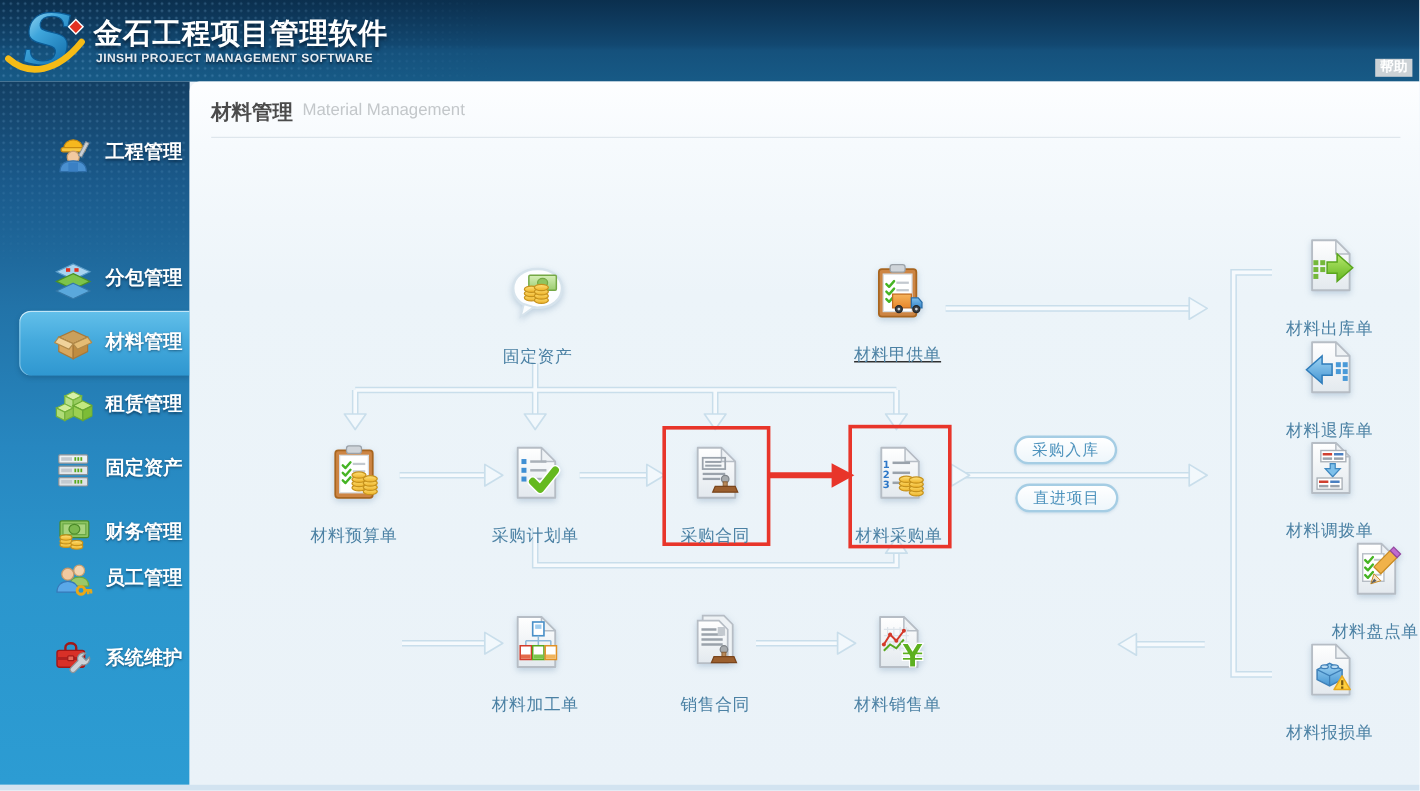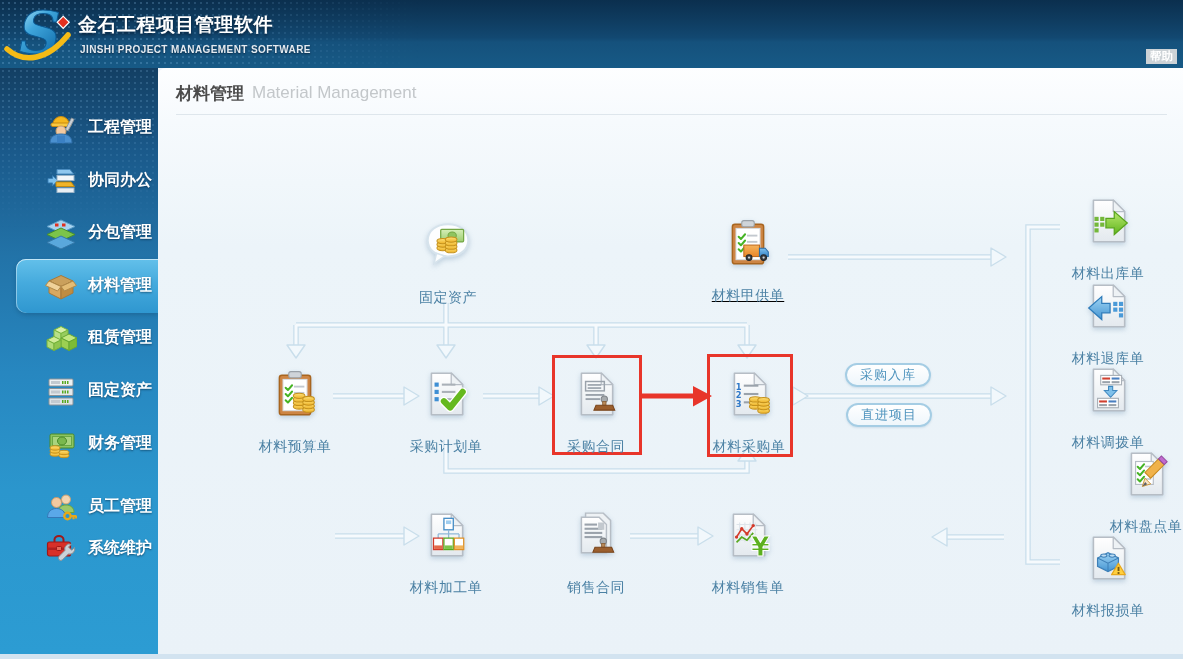--- a/index.html
+++ b/index.html
@@ -6,42 +6,42 @@
   body{font-family:"Liberation Sans",sans-serif;}
   #app{position:relative;width:1183px;height:659px;overflow:hidden;background:#eef4fa;}
   
   .header{position:absolute;left:0;top:0;width:1183px;height:68px;
     background:linear-gradient(180deg,#0b2f4e 0%,#0f3c60 30%,#124871 55%,#15517c 62%,#175a86 100%);}
   .dots{position:absolute;left:0;top:0;width:420px;height:68px;
     background-image:radial-gradient(circle,rgba(140,195,235,.25) 1px,transparent 1.3px);
     background-size:6px 6px;
     -webkit-mask-image:linear-gradient(90deg,#000 35%,transparent);mask-image:linear-gradient(90deg,#000 35%,transparent);}
   .logo{position:absolute;left:4px;top:1px;}
-  .htitle{position:absolute;left:78px;top:12px;color:#fff;font-size:19px;font-weight:bold;letter-spacing:0.5px;text-shadow:0 2px 3px rgba(0,10,25,.6);}
+  .htitle{position:absolute;left:78px;top:12px;color:#fff;font-size:24px;font-weight:bold;letter-spacing:0.5px;text-shadow:0 2px 3px rgba(0,10,25,.6);}
   .hsub{position:absolute;left:80px;top:44px;color:#e4ebf1;font-size:10px;font-weight:bold;letter-spacing:0.4px;text-shadow:0 1px 2px rgba(0,10,25,.6);}
   .help{position:absolute;right:6px;top:49px;width:31px;height:15px;line-height:15px;text-align:center;
     background:#ccd2d6;color:#fff;font-size:11.5px;font-weight:bold;}
   
   .sidebar{position:absolute;left:0;top:68px;width:158px;height:586px;
     background:linear-gradient(180deg,#133f63 0%,#1a598a 14%,#2273a8 32%,#2787c0 52%,#2b96cd 72%,#2c9cd3 100%);}
   .sdots{position:absolute;left:0;top:0;width:158px;height:160px;
     background-image:radial-gradient(circle,rgba(140,195,235,.20) 1px,transparent 1.3px);background-size:6px 6px;
     -webkit-mask-image:linear-gradient(180deg,#000 25%,transparent);mask-image:linear-gradient(180deg,#000 25%,transparent);}
   .sitem{position:absolute;left:0;width:158px;height:52px;cursor:pointer;}
   .sitem .sicon{position:absolute;left:45px;top:10px;width:32px;height:32px;}
   .sitem .slabel{position:absolute;left:88px;top:15px;color:#fff;font-size:16px;font-weight:bold;text-shadow:0 1px 2px rgba(0,25,50,.55);white-space:nowrap;}
   .sitem.active .hl{position:absolute;left:16px;top:-1px;right:0;bottom:-1px;border-radius:10px 0 0 10px;
     background:linear-gradient(180deg,#63c0ea 0%,#45aadd 45%,#2f97d0 100%);
     box-shadow:inset 0 1px 0 rgba(255,255,255,.6),inset 1px 0 0 rgba(255,255,255,.4),0 2px 4px rgba(10,50,80,.25);}
   .strip{position:absolute;left:0;top:654px;width:1183px;height:5px;background:#d2e3f0;}
   
   .content{position:absolute;left:158px;top:68px;width:1025px;height:591px;border-top-left-radius:8px;
     background:linear-gradient(180deg,#fdfeff 0%,#f6fafd 9%,#ecf4f9 30%,#eaf2f8 100%);}
   .ptitle-cn{position:absolute;left:176px;top:82px;font-size:17px;font-weight:bold;color:#4b4b4b;}
-  .ptitle-en{position:absolute;left:252px;top:83px;font-size:17px;color:#c3c7ca;}
+  .ptitle-en{position:absolute;left:252px;top:83px;font-size:14px;color:#c3c7ca;}
   .divider{position:absolute;left:176px;top:114px;width:991px;height:1px;background:#dee6ec;}
   
   .wires{position:absolute;left:0;top:0;}
   .w-out{stroke:#c9deeb;stroke-width:5.5;fill:none;}
   .w-in{stroke:#f6fafd;stroke-width:3;fill:none;}
   .w-head{fill:#f2f8fc;stroke:#c9deeb;stroke-width:1.4;stroke-linejoin:round;}
   .node{position:absolute;width:110px;text-align:center;}
   .node .nicon{display:block;height:50px;}
   .node .nicon svg{width:50px;height:50px;filter:drop-shadow(0 2.5px 2.5px rgba(70,110,150,.28));}
   .node .nlabel{display:block;margin-top:19px;font-size:14px;color:#4b81a4;letter-spacing:0.5px;white-space:nowrap;}
@@ -79,30 +79,20 @@
         <svg class="sicon" viewBox="0 0 32 32">
           <path d="M8 12 a8 7.5 0 0 1 16 0 z" fill="#f6b81e" stroke="#c88a10" stroke-width="1"></path>
           <rect x="6" y="11" width="20" height="3.5" rx="1.7" fill="#f8c840" stroke="#c88a10" stroke-width="1"></rect>
           <circle cx="16" cy="19" r="5" fill="#f2c9a0" stroke="#caa070"></circle>
           <path d="M5 31 c0-6.5 4.5-9 11-9 s11 2.5 11 9 z" fill="#4a90d0" stroke="#2f6ea8"></path>
           <path d="M12 23.5 h8 v7.5 h-8 z" fill="#3a80c4"></path>
           <rect x="23.5" y="6" width="3" height="13" transform="rotate(28 25 12)" fill="#c9cfd5" stroke="#8a9298" stroke-width="0.8"></rect>
         </svg>
         <span class="slabel">工程管理</span>
       </div>
-      <div class="sitem" style="top: 86.6px;">
-        <svg class="sicon" viewBox="0 0 32 32">
-          <path d="M3 13.5 h4.5 v-2.8 l5.5 5 -5.5 5 v-2.8 H3 z" fill="#7fc2ee" stroke="#3a80b8" stroke-width="0.9"></path>
-          <path d="M12 4.5 h13 l3.5 4.5 h-16.5 z" fill="#8fc7ee" stroke="#4a8cc0"></path>
-          <rect x="12" y="10.5" width="17" height="5" fill="#f2f6f9" stroke="#9ab4c8"></rect>
-          <path d="M11 17 h15 l3.5 4.5 h-18.5 z" fill="#f0b428" stroke="#c08a10"></path>
-          <rect x="12" y="23" width="17" height="4.5" fill="#e8eef3" stroke="#9ab4c8"></rect>
-        </svg>
-        <span class="slabel">协同办公</span>
-      </div>
       <div class="sitem" style="top: 139.2px;">
         <svg class="sicon" viewBox="0 0 32 32">
           <path d="M16 3 L30 9.5 L16 16 L2 9.5 Z" fill="#a8d4f0" stroke="#5a9cc8" stroke-width="1"></path>
           <rect x="10" y="6.5" width="3.5" height="3" fill="#e03020"></rect>
           <rect x="17" y="6.5" width="3.5" height="3" fill="#e03020"></rect>
           <path d="M16 11 L30 17.5 L16 24 L2 17.5 Z" fill="#7cc44a" stroke="#4a9028" stroke-width="1"></path>
           <path d="M16 19 L30 25.5 L16 32 L2 25.5 Z" fill="#5aa8dc" stroke="#3578a8" stroke-width="1"></path>
         </svg>
         <span class="slabel">分包管理</span>
       </div>
@@ -165,21 +155,21 @@
           <g>
             <ellipse cx="10" cy="26" rx="5" ry="2.2" fill="url(#gGold)" stroke="#c6921c"></ellipse>
             <ellipse cx="10" cy="23" rx="5" ry="2.2" fill="url(#gGold)" stroke="#c6921c"></ellipse>
             <ellipse cx="10" cy="20" rx="5" ry="2.2" fill="url(#gGold)" stroke="#c6921c"></ellipse>
             <ellipse cx="19" cy="27.5" rx="5" ry="2.2" fill="url(#gGold)" stroke="#c6921c"></ellipse>
             <ellipse cx="19" cy="24.5" rx="5" ry="2.2" fill="url(#gGold)" stroke="#c6921c"></ellipse>
           </g>
         </svg>
         <span class="slabel">财务管理</span>
       </div>
-      <div class="sitem" style="top: 413px; padding-left: 30px;">
+      <div class="sitem" style="top: 389px; padding-left: 30px;">
         <svg class="sicon" viewBox="0 0 32 32">
           <circle cx="21" cy="8.5" r="4.5" fill="#f2d4b0" stroke="#caa070"></circle>
           <path d="M13 21.5 c0-5 3.5-7.5 8-7.5 s8 2.5 8 7.5 z" fill="#9cc868" stroke="#6aa83e"></path>
           <circle cx="11.5" cy="11.5" r="5" fill="#f2c9a0" stroke="#c89868"></circle>
           <path d="M2.5 26.5 c0-6 4-9 9-9 s9 3 9 9 z" fill="#5aa8e8" stroke="#3578b8"></path>
           <circle cx="22.5" cy="25" r="3.2" fill="none" stroke="#e8a818" stroke-width="2.4"></circle>
           <path d="M25.5 25 h6 M28.5 25 v3.2 M31.2 25 v2.6" stroke="#e8a818" stroke-width="2.2" fill="none"></path>
         </svg>
         <span class="slabel">员工管理</span>
       </div>

